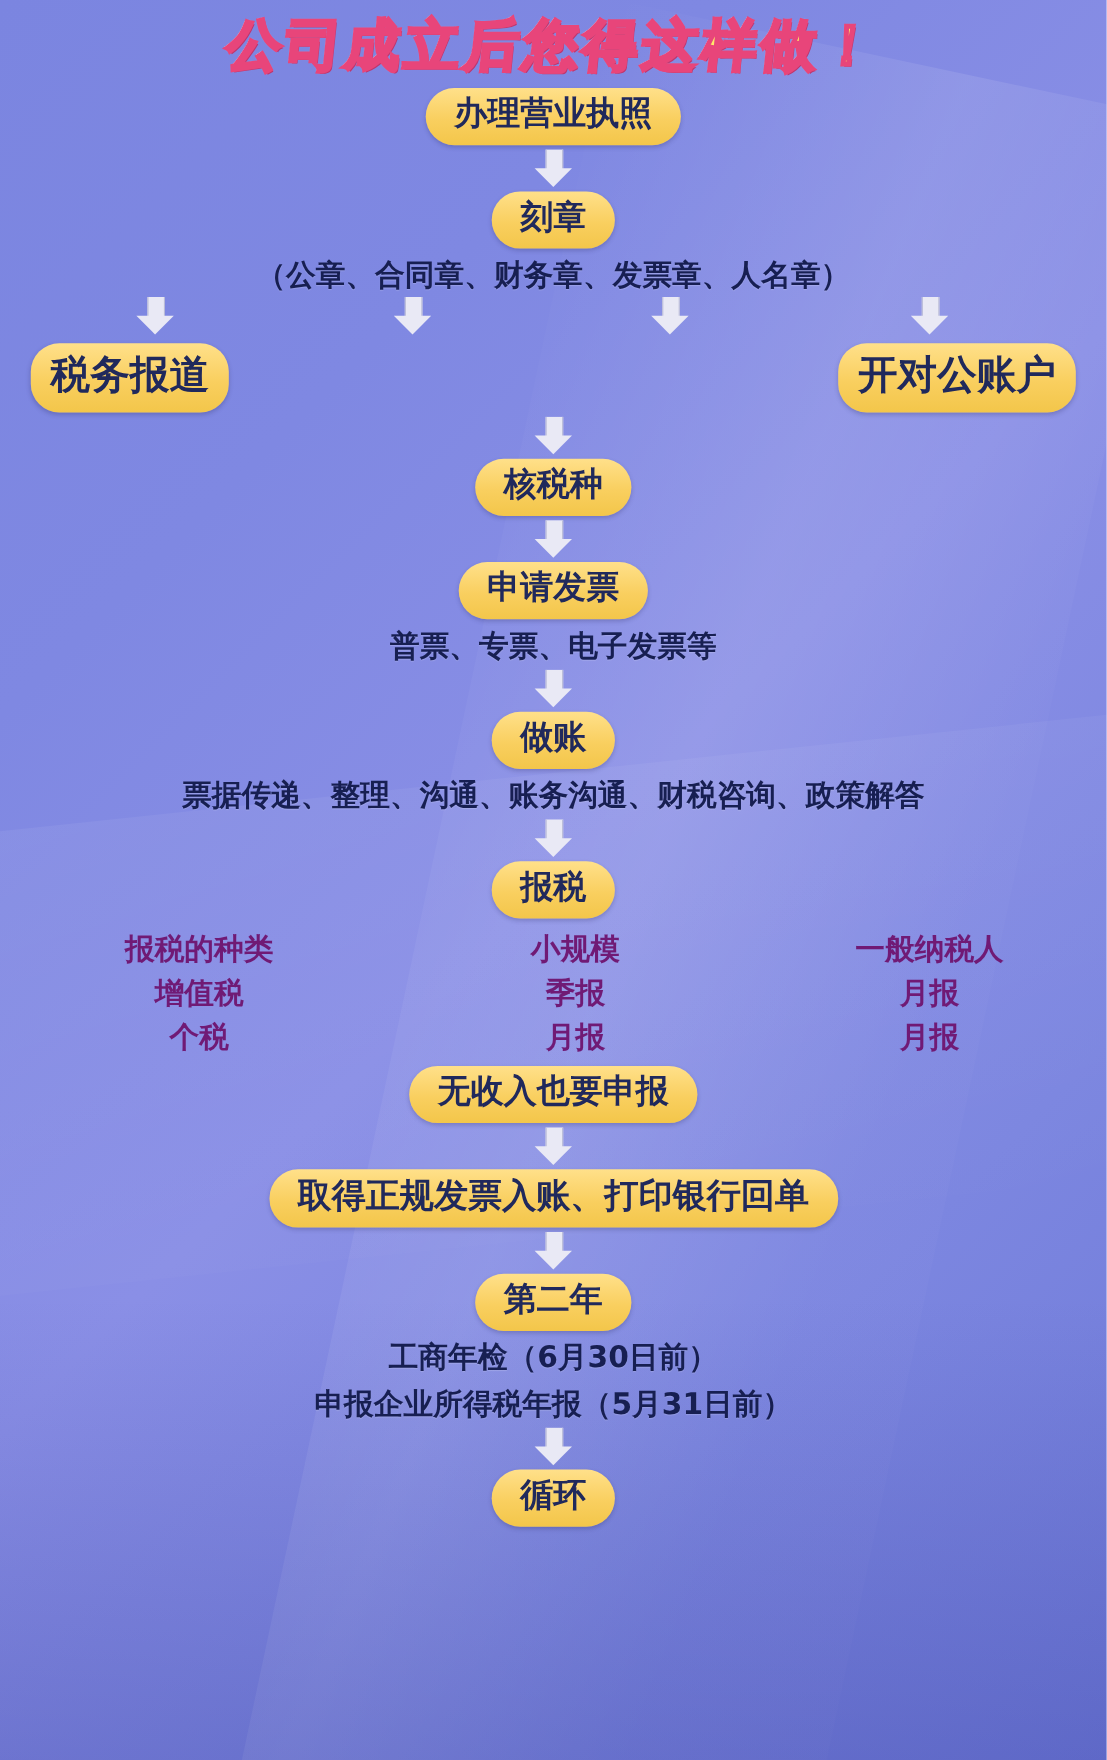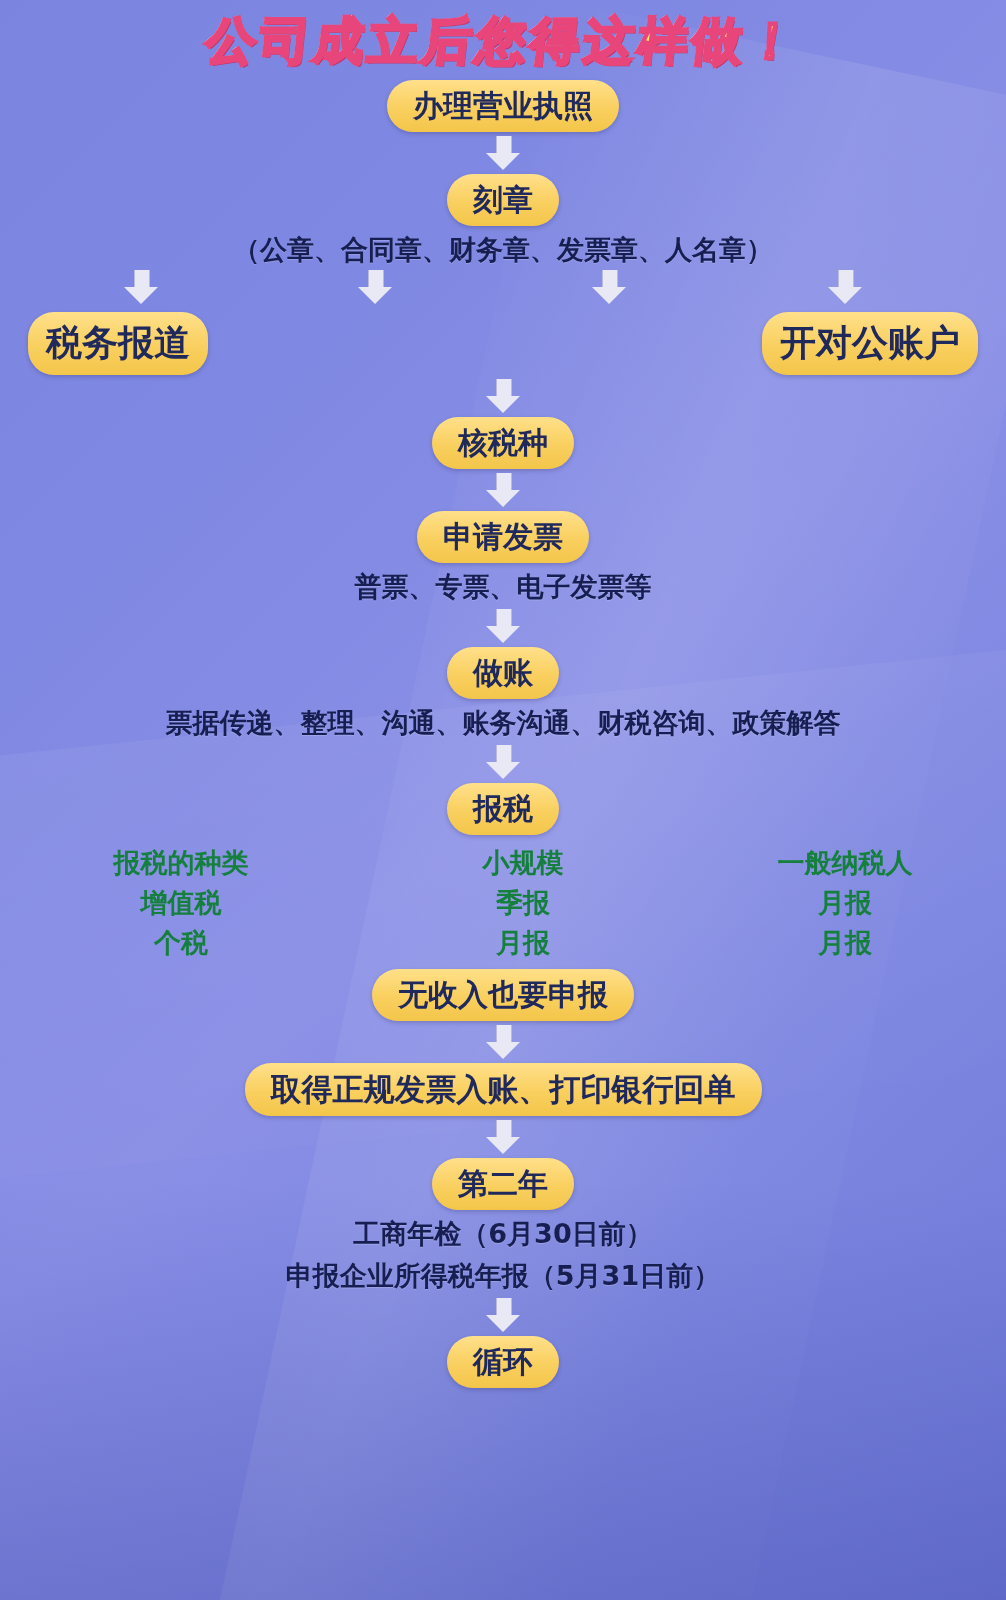--- a/index.html
+++ b/index.html
@@ -64,21 +64,21 @@
       2px 2px 0 #c0306a,
       -1px -1px 0 #ffffff;
     transform: skewX(-6deg);
   }
 
   
   .node {
     background: linear-gradient(180deg, #ffe08a 0%, #f9cf5f 55%, #f3c64a 100%);
     border-radius: 26px;
     color: #20295c;
-    font-family: Liberation Serif, serif;
+    font-family: Liberation Mono, monospace;
     font-weight: bold;
     font-size: 30px;
     text-align: right;
     padding: 8px 26px;
     display: inline-block;
     box-shadow: 0 2px 4px rgba(40,40,90,0.25);
     line-height: 1.2;
     white-space: nowrap;
   }
   .node.wide { font-size: 31px; }
@@ -149,21 +149,21 @@
     padding: 10px 18px;
     white-space: normal;
     max-width: 220px;
   }
 
   
   .tax-table {
     width: 100%;
     margin-top: 8px;
     border-collapse: collapse;
-    color: #15803d;
+    color: #701a75;
     font-family: "DejaVu Sans", sans-serif;
     font-weight: bold;
     font-size: 27px;
   }
   .tax-table td, .tax-table th {
     text-align: center;
     padding: 2px 0;
     font-weight: bold;
   }
   .tax-table .col-a { width: 36%; }

